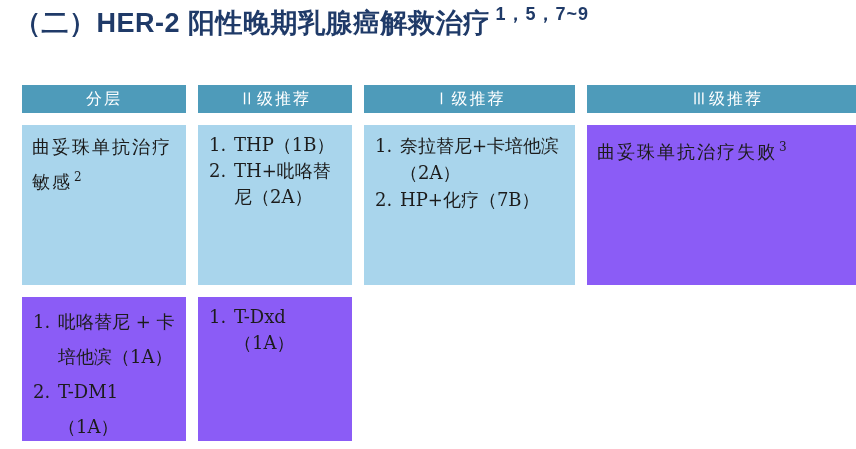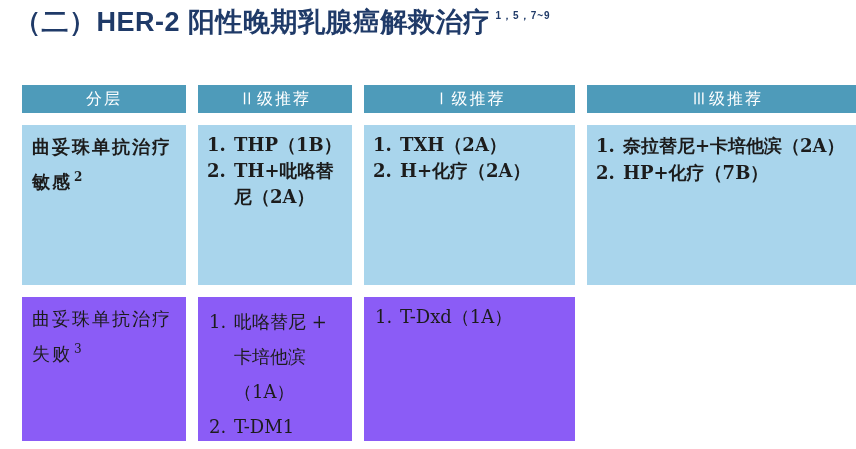--- a/index.html
+++ b/index.html
@@ -14,21 +14,21 @@
     position:absolute;
     left:14px;top:4px;
     margin:0;
     font-size:27px;
     font-weight:bold;
     color:#1f3a68;
     letter-spacing:0.5px;
     white-space:nowrap;
   }
   .title sup{
-    font-size:10px;
+    font-size:18px;
     font-weight:bold;
     margin-left:5px;
     letter-spacing:1px;
     position:relative;top:-2px;text-align:right;
   }
   .table{
     position:absolute;
     left:22px;top:85px;
     display:grid;
     grid-template-columns:164px 154px 211px 280px;
@@ -47,21 +47,21 @@
     justify-content:center;
   }
   .td{
     font-family:"DejaVu Serif","Liberation Serif",serif;
     color:#1c1c1c;
     font-size:18px;
     padding:7px 8px 6px 10px;
     box-sizing:border-box;
     overflow:hidden;
   }
-  .row1{background:#a9d5ec;font-weight:bold;}
+  .row1{background:#a9d5ec;}
   .row2{background:#8b5cf6;}
   .stratum{
     font-size:18px;
     letter-spacing:2px;
     line-height:30px;
   }
   .stratum sup{
     font-size:12px;
     letter-spacing:0;
     margin-left:2px;
@@ -95,26 +95,20 @@
     <div class="th">Ⅰ级推荐</div>
     <div class="th">Ⅲ级推荐</div>
 
     <div class="td row1 stratum"><span>曲妥珠单抗治疗敏感</span><sup>2</sup></div>
     <div class="td row1">
       <ol class="rec-list">
           <li>THP（1B）</li>
           <li>TH+吡咯替尼（2A）</li>
         </ol>
     </div>
-    <div class="td row1">
-      <ol class="rec-list">
-          <li>TXH（2A）</li>
-          <li>H+化疗（2A）</li>
-        </ol>
-    </div>
     <div class="td row1 tier3-cell">
       <ol class="rec-list">
           <li>奈拉替尼+卡培他滨（2A）</li>
           <li>HP+化疗（7B）</li>
         </ol>
     </div>
 
     <div class="td row2 stratum"><span>曲妥珠单抗治疗失败</span><sup>3</sup></div>
     <div class="td row2 loose">
       <ol class="rec-list">

